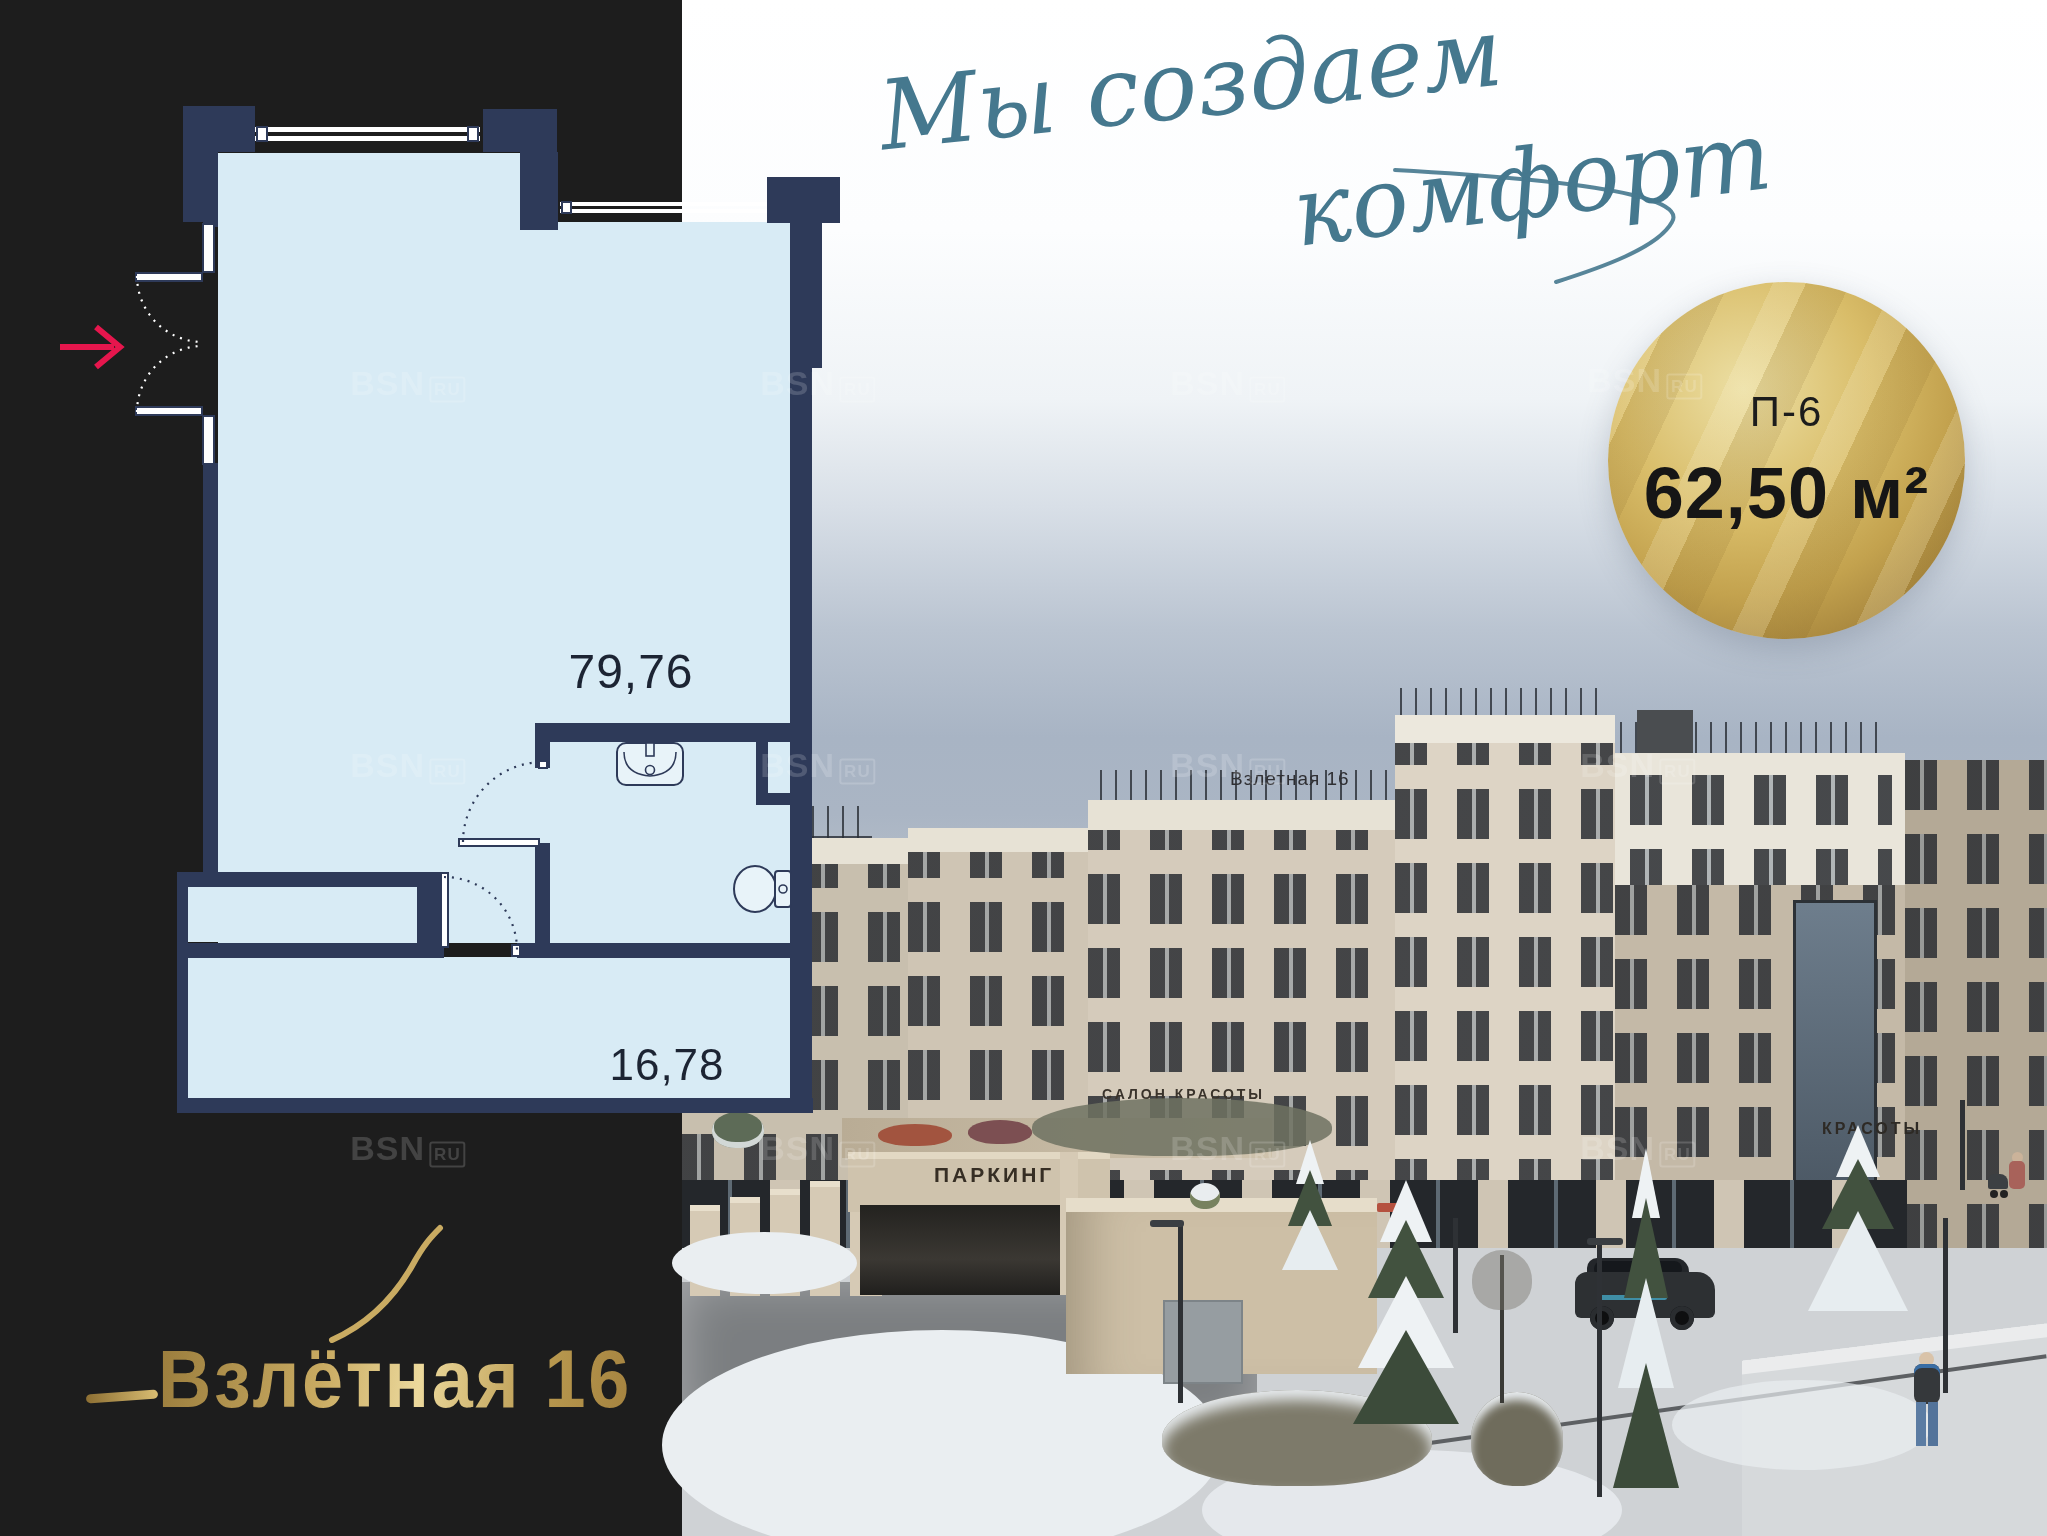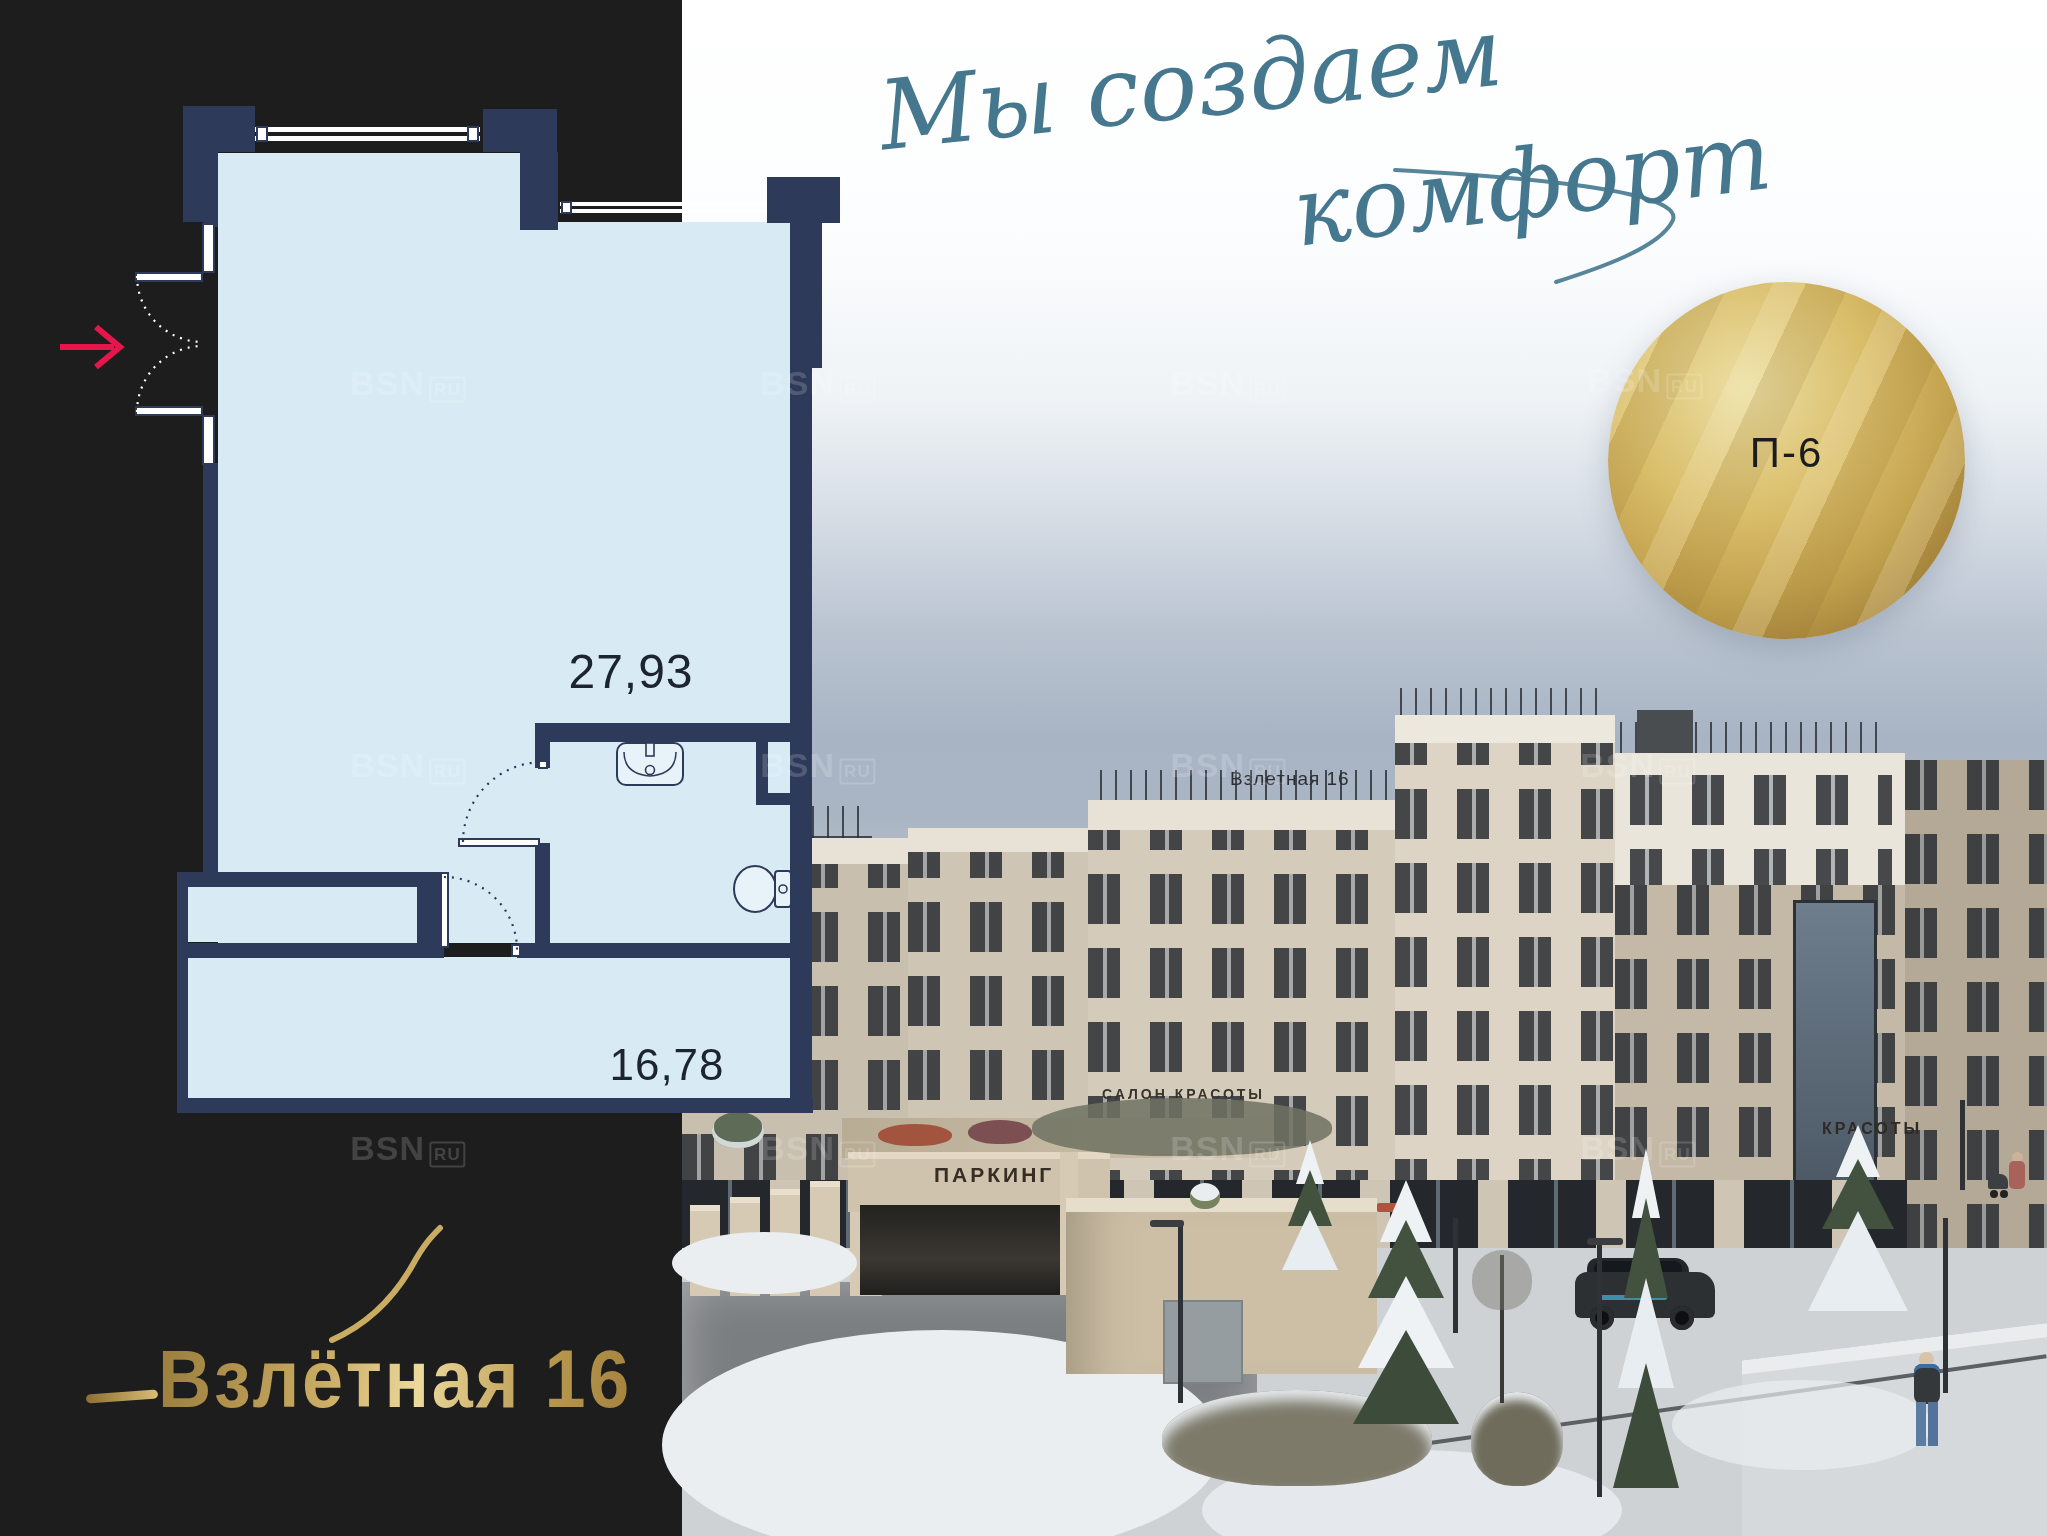--- a/index.html
+++ b/index.html
@@ -272,26 +272,27 @@
       <path d="M9,12 Q9,34 35,36 Q61,34 61,12" fill="none" stroke="#2e3a59" stroke-width="1.6"></path>
       <rect x="31" y="3" width="8" height="13" fill="#e8f3f9" stroke="#2e3a59" stroke-width="1.6"></rect>
       <circle cx="35" cy="30" r="4.5" fill="none" stroke="#2e3a59" stroke-width="1.6"></circle>
     </svg>
     <svg class="abs" style="left:730px;top:864px" width="66" height="52" viewBox="0 0 66 52">
       <ellipse cx="25" cy="25" rx="21" ry="23" fill="#e8f3f9" stroke="#2e3a59" stroke-width="2"></ellipse>
       <rect x="45" y="7" width="16" height="36" rx="3" fill="#e8f3f9" stroke="#2e3a59" stroke-width="2"></rect>
       <circle cx="53" cy="25" r="4" fill="none" stroke="#2e3a59" stroke-width="1.6"></circle>
     </svg>
 
-    <div class="plan-label" style="left:531px;top:644px;width:200px;text-align:center;font-size:48px">27,93</div>
+    <div class="plan-label" style="left:531px;top:644px;width:200px;text-align:center;font-size:48px">79,76</div>
     <div class="plan-label" style="left:567px;top:1040px;width:200px;text-align:center;font-size:44px">16,78</div>
   </div>
 
   <div class="abs badge z2">
     <div class="badge-line1">П-6</div>
+    <div class="badge-line2">62,50 м²</div>
   </div>
 
   <div class="abs tagline tag1 z2">Мы создаем</div>
   <div class="abs tagline tag2 z2">комфорт</div>
 
   <div class="abs logo-dash z2"></div>
   <div class="abs logo-text z2">Взлётная 16</div>
 
   <svg class="overlay" width="2047" height="1536" viewBox="0 0 2047 1536">
     <g>

